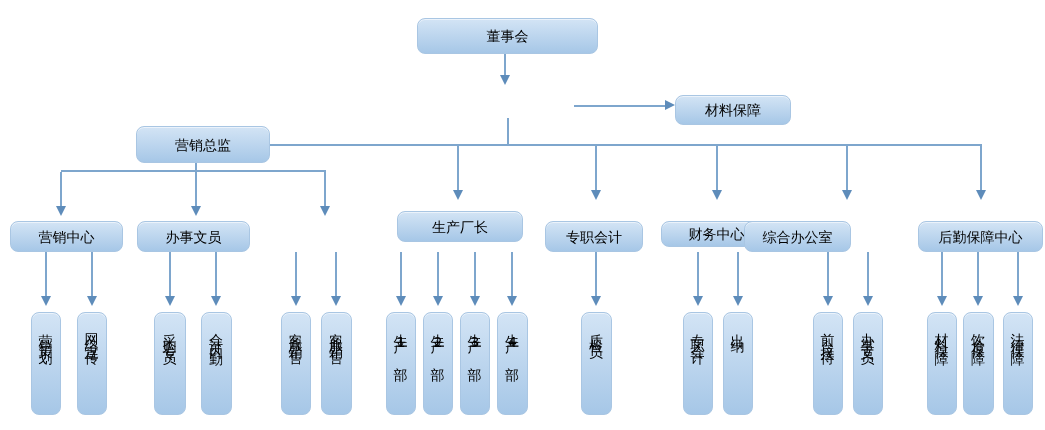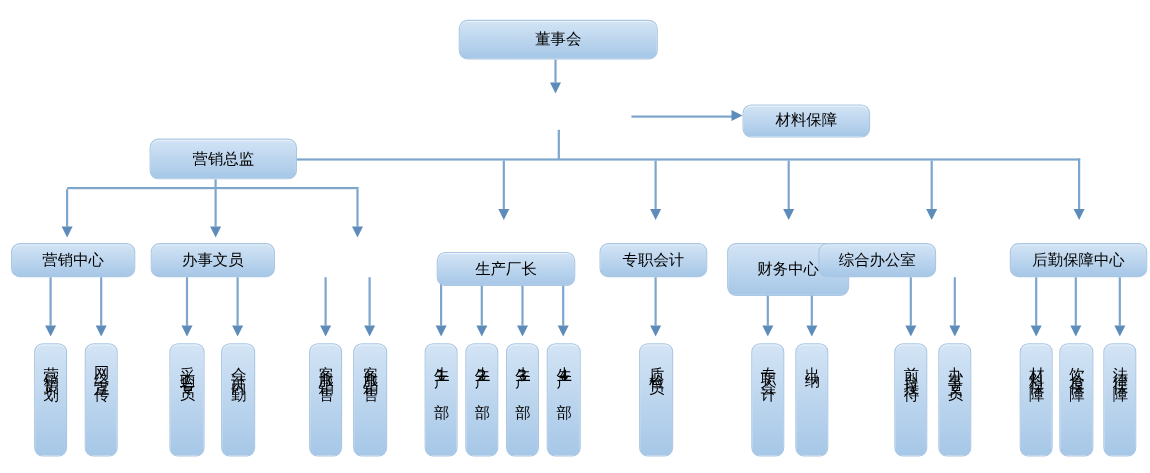--- a/index.html
+++ b/index.html
@@ -113,27 +113,27 @@
   <div class="node" style="left:136px;top:126px;width:134px;height:37px">
     <span>营销总监</span>
   </div>
 
   <div class="node" style="left:10px;top:221px;width:113px;height:31px">
     <span>营销中心</span>
   </div>
   <div class="node" style="left:137px;top:221px;width:113px;height:31px">
     <span>办事文员</span>
   </div>
-  <div class="node" style="left:397px;top:229px;width:126px;height:31px">
+  <div class="node" style="left:397px;top:211px;width:126px;height:31px">
     <span>生产厂长</span>
   </div>
   <div class="node" style="left:545px;top:221px;width:98px;height:31px">
     <span>专职会计</span>
   </div>
-  <div class="node" style="left:661px;top:221px;width:111px;height:48px">
+  <div class="node" style="left:661px;top:221px;width:111px;height:26px">
     <span>财务中心</span>
   </div>
   <div class="node" style="left:744px;top:221px;width:107px;height:31px">
     <span>综合办公室</span>
   </div>
   <div class="node" style="left:918px;top:221px;width:125px;height:31px">
     <span>后勤保障中心</span>
   </div>
 
   <div class="node vnode" style="left:31px;top:312px;width:30px;height:103px">

